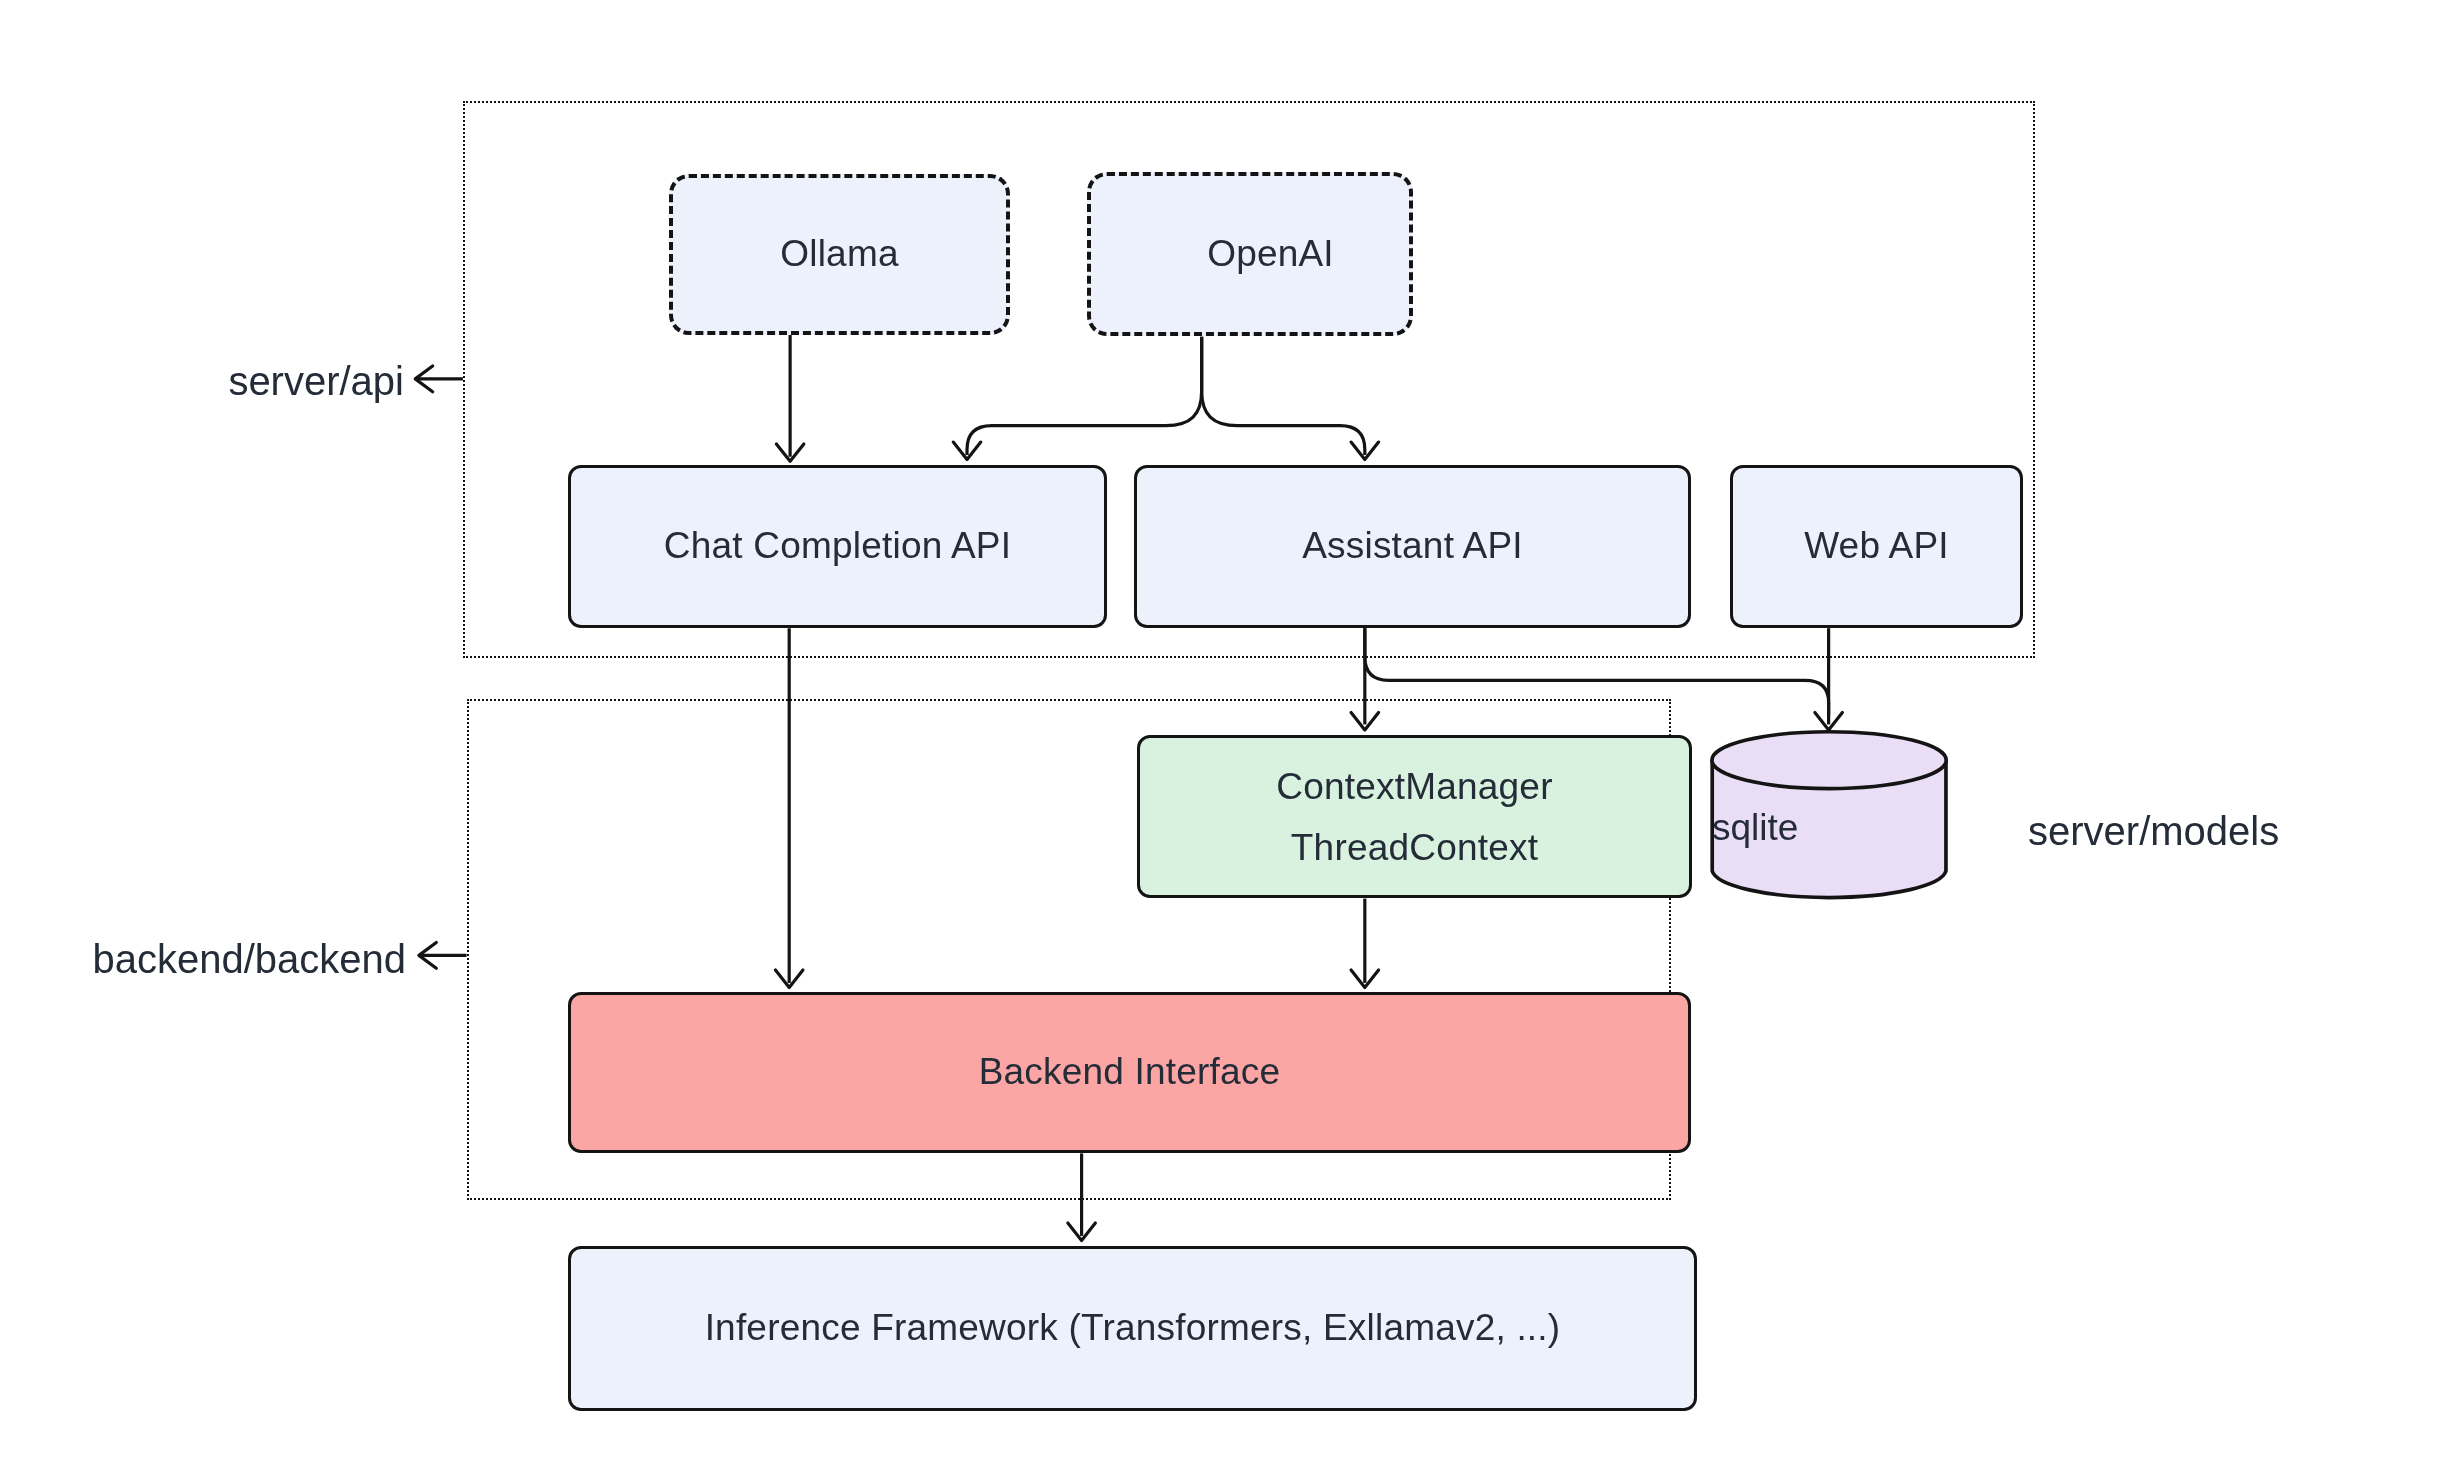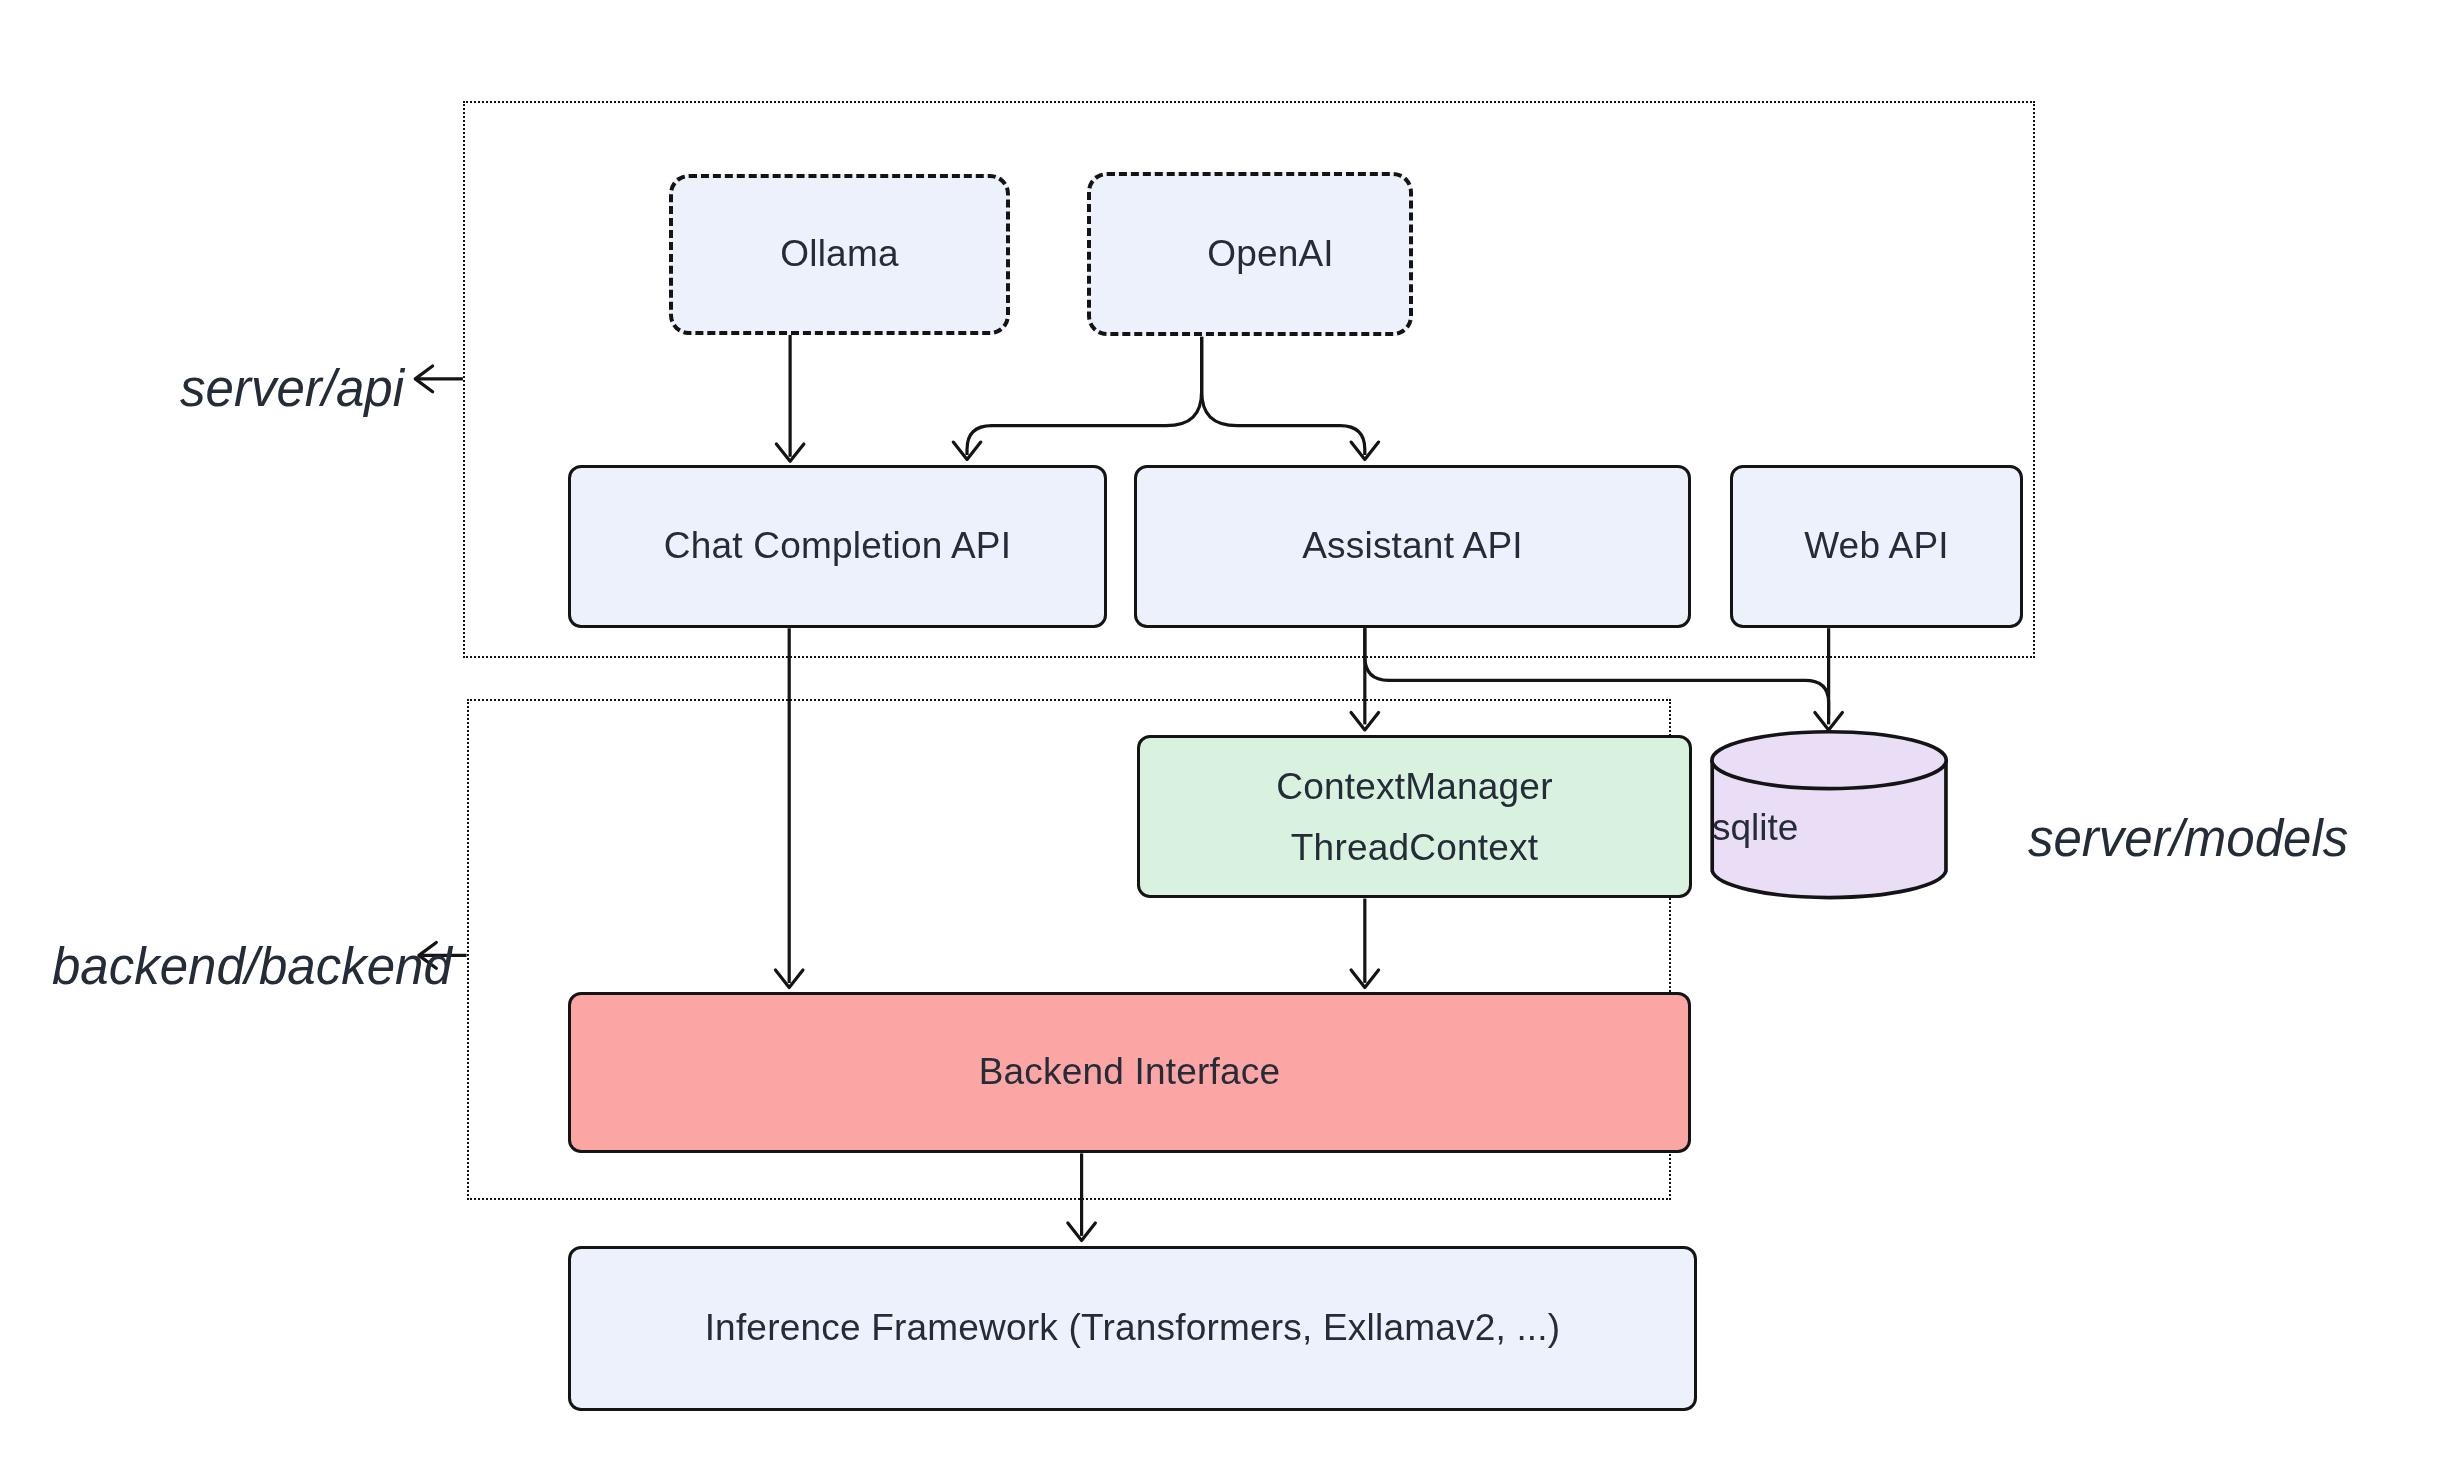--- a/index.html
+++ b/index.html
@@ -22,21 +22,21 @@
   #n-ollama    { left:621px;  top:174px;  width:341px;  height:161px; }
   #n-openai    { left:1039px; top:172px;  width:326px;  height:164px;padding-left:41px; }
   #n-chat      { left:520px;  top:465px;  width:539px;  height:163px; }
   #n-assistant { left:1086px; top:465px;  width:557px;  height:163px; }
   #n-web       { left:1682px; top:465px;  width:293px;  height:163px; }
   #n-ctx       { left:1089px; top:735px;  width:555px;  height:163px; background:#d9f2df; }
   #n-ctx span  { display:block; line-height:61px; }
   #n-backend   { left:520px;  top:992px; width:1123px; height:161px; background:#fca5a5; }
   #n-inference { left:520px;  top:1246px; width:1129px; height:165px; }
 
-  .side-label { position:absolute; font-size:51px; color:#242c38; white-space:nowrap;font-style:italic; }
+  .side-label { position:absolute; font-size:40px; color:#242c38; white-space:nowrap; }
   #lbl-api     { left:138px;  top:359px;  width:266px; text-align:right; }
   #lbl-backend { left:52px;   top:937px; width:354px; text-align:right; }
   #lbl-models  { left:2028px; top:809px;  text-align:left; }
 
   #t-sqlite { position:absolute; left:1712px; top:807px; width:234px;
               text-align:left; font-size:37px; color:#242c38; }
 
   svg.overlay { position:absolute; left:0; top:0; width:2462px; height:1480px; }
   .edge { fill:none; stroke:#141414; stroke-width:3.5px; }
   .head { fill:none; stroke:#141414; stroke-width:3.5px; stroke-linecap:round; stroke-linejoin:round; }

